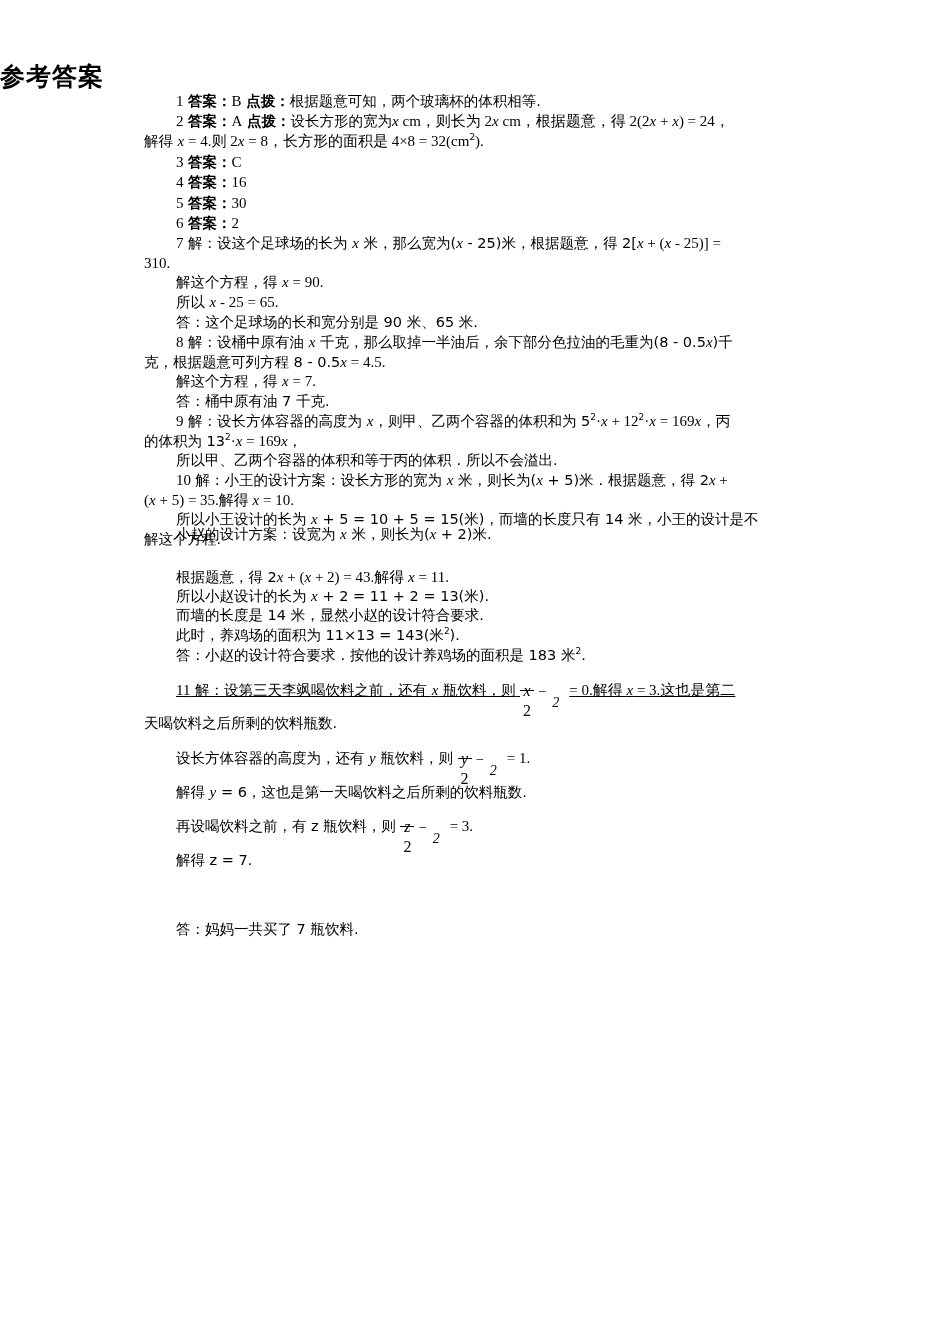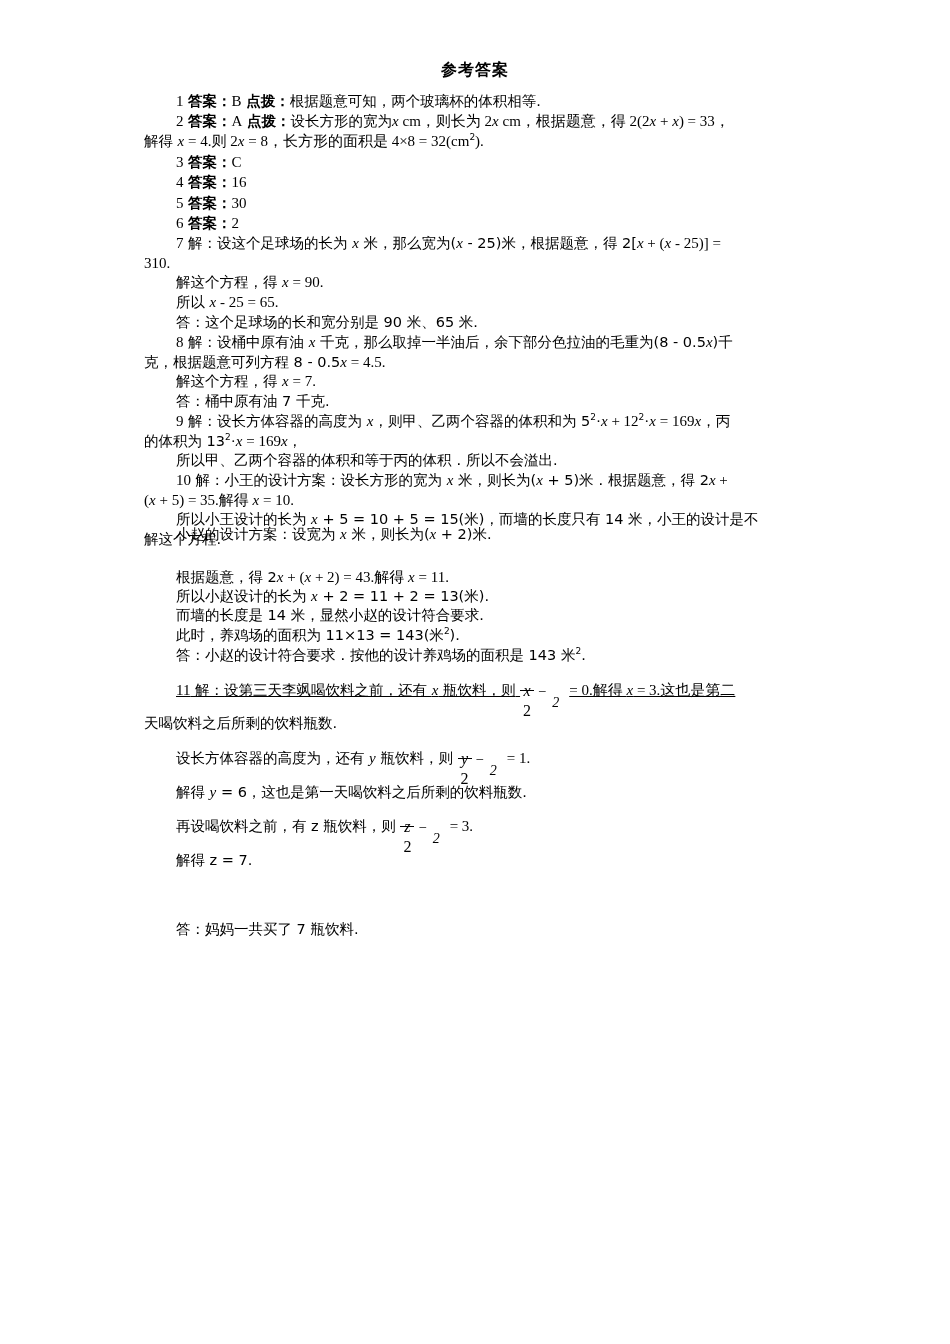--- a/index.html
+++ b/index.html
@@ -1,19 +1,19 @@
 <!DOCTYPE html>
 <html><head>
   <meta charset="utf-8">
   <style>
     html, body { margin: 0; padding: 0; background: #ffffff; }
     body { width: 950px; height: 1344px; position: relative; overflow: hidden;
            font-family: "DejaVu Serif", "Liberation Serif", serif; color: #000; }
-    .title { position: absolute; top: 60px; left: 0; width: 950px; text-align: center;
-             font-family: "DejaVu Sans", sans-serif; font-weight: bold; font-size: 16px; letter-spacing: 1px; }
+    .title { position: absolute; top: 60px; left: 0; width: 950px; text-align: left;
+             font-family: "DejaVu Sans", sans-serif; font-weight: bold; font-size: 25px; letter-spacing: 1px; }
     .ln { position: absolute; white-space: nowrap; font-size: 14.5px; line-height: 18px;
           font-family: "DejaVu Sans", "Liberation Sans", sans-serif; }
     .ind { left: 176px; }
     .fl  { left: 144px; }
     .num, .m { font-family: "Liberation Serif", "DejaVu Serif", serif; font-size: 15px; }
     .i { font-style: italic; }
     .b { font-weight: bold; }
     sup { font-size: 9px; line-height: 0; vertical-align: 6px; }
     .frac { display: inline-block; position: relative; vertical-align: middle; text-align: center;
             width: 14px; height: 40px; font-family: "Liberation Serif", serif; font-size: 16px; }
@@ -33,21 +33,21 @@
 
   <div class="ln ind" style="top:92px">
     <span class="num">1</span>
     <span class="b">答案：</span><span class="num">B</span>
     <span class="b">点拨：</span><span>根据题意可知，两个玻璃杯的体积相等.</span>
   </div>
 
   <div class="ln ind" style="top:112px">
     <span class="num">2</span>
     <span class="b">答案：</span><span class="num">A</span>
-    <span class="b">点拨：</span><span>设长方形的宽为</span><span class="m i">x</span><span class="m"> cm，则长为 2</span><span class="m i">x</span><span class="m"> cm，根据题意，得 2(2</span><span class="m i">x</span><span class="m"> + </span><span class="m i">x</span><span class="m">) = 33，</span>
+    <span class="b">点拨：</span><span>设长方形的宽为</span><span class="m i">x</span><span class="m"> cm，则长为 2</span><span class="m i">x</span><span class="m"> cm，根据题意，得 2(2</span><span class="m i">x</span><span class="m"> + </span><span class="m i">x</span><span class="m">) = 24，</span>
   </div>
   <div class="ln fl" style="top:132px">
     <span>解得 </span><span class="m i">x</span><span class="m"> = 4.则 2</span><span class="m i">x</span><span class="m"> = 8，长方形的面积是 4×8 = 32(cm</span><sup>2</sup><span class="m">).</span>
   </div>
 
   <div class="ln ind" style="top:153px">
     <span class="num">3</span>
     <span class="b">答案：</span><span class="num">C</span>
   </div>
   <div class="ln ind" style="top:173px">
@@ -115,21 +115,21 @@
     <span>根据题意，得 2</span><span class="m i">x</span><span class="m"> + (</span><span class="m i">x</span><span class="m"> + 2) = 43.解得 </span><span class="m i">x</span><span class="m"> = 11.</span>
   </div>
   <div class="ln ind" style="top:587px">
     <span>所以小赵设计的长为 </span><span class="m i">x</span><span> + 2 = 11 + 2 = 13(米).</span>
   </div>
   <div class="ln ind" style="top:606px">而墙的长度是 14 米，显然小赵的设计符合要求.</div>
   <div class="ln ind" style="top:626px">
     <span>此时，养鸡场的面积为 11×13 = 143(米</span><sup>2</sup><span>).</span>
   </div>
   <div class="ln ind" style="top:646px">
-    <span>答：小赵的设计符合要求．按他的设计养鸡场的面积是 143 米</span><sup>2</sup><span>.</span>
+    <span>答：小赵的设计符合要求．按他的设计养鸡场的面积是 183 米</span><sup>2</sup><span>.</span>
   </div>
 
   <div class="ln ind" style="top:670px; line-height:40px;text-decoration:underline;">
     <span class="num">11</span>
     <span>解：</span><span>设第三天李飒喝饮料之前，还有 </span><span class="m i">x</span><span> 瓶饮料，则</span>
     <span class="frac"><span class="n">x</span><span class="bar"></span><span class="d">2</span></span><span class="minus">−</span><span class="ghost2">2</span><span class="m">= 0.解得 </span><span class="m i">x</span><span class="m"> = 3.这也是第二</span>
   </div>
   <div class="ln fl" style="top:714px">天喝饮料之后所剩的饮料瓶数.</div>
 
   <div class="ln ind" style="top:738px; line-height:40px;">

